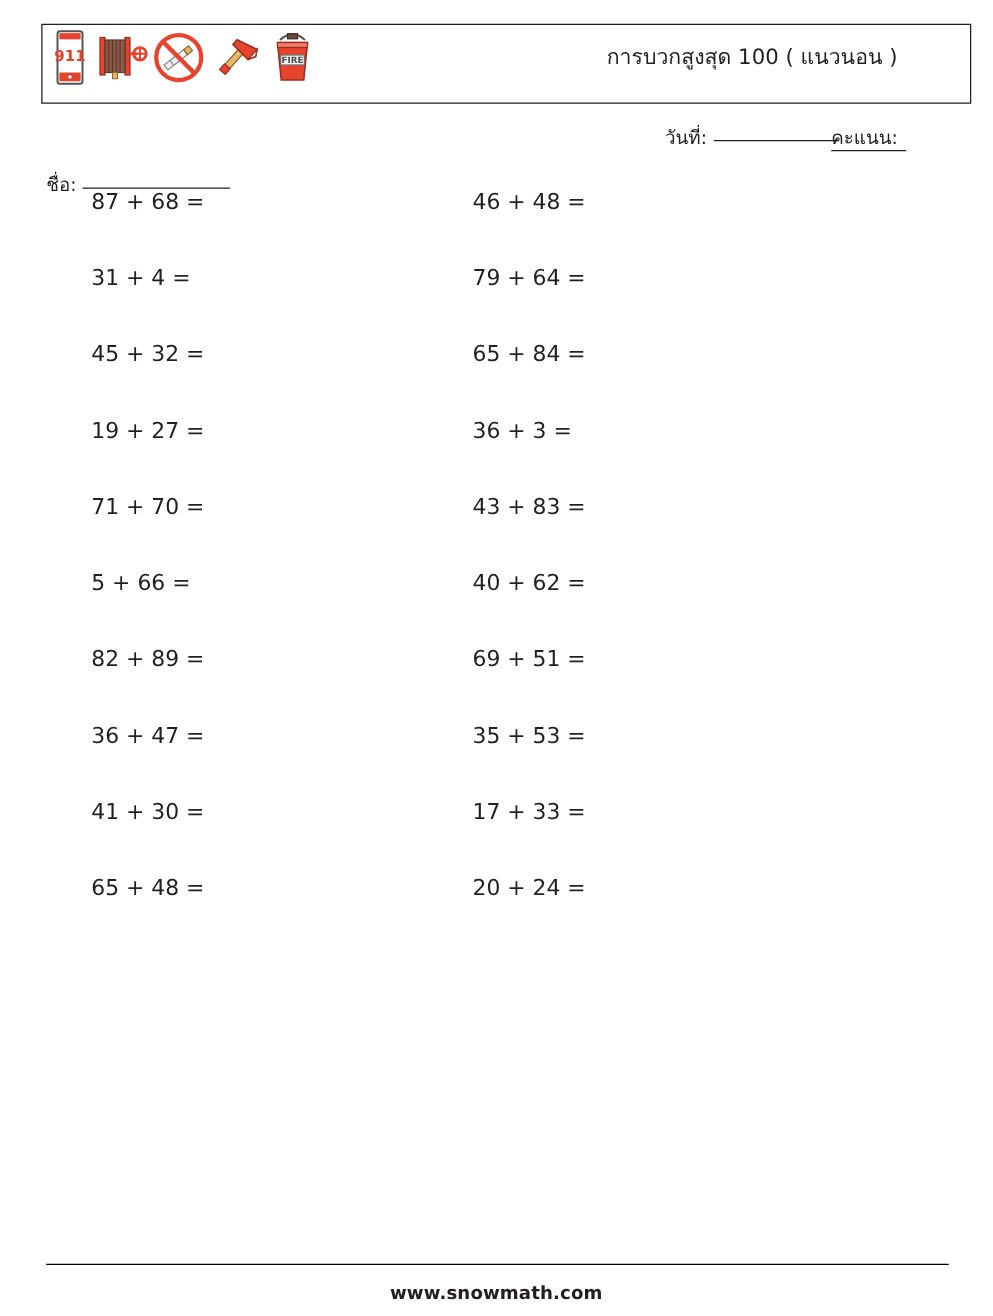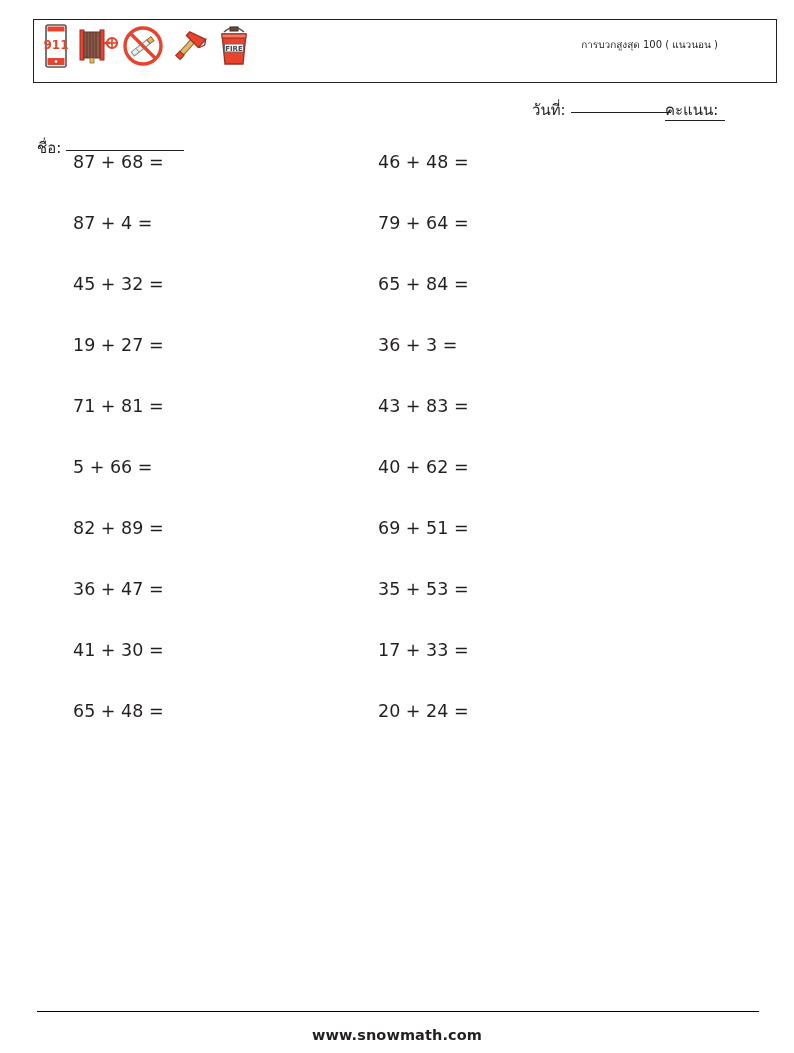--- a/index.html
+++ b/index.html
@@ -39,21 +39,21 @@
   .icon-row svg { display: block; }
 
   .worksheet-title {
     position: absolute;
     right: 58px;
     top: 0;
     height: 48px;
     display: flex;
     align-items: center;
     font-family: "DejaVu Sans", "Liberation Sans", sans-serif;
-    font-size: 10px;
+    font-size: 17px;
     color: #231f20;
     white-space: nowrap;
   }
 
   
   .info-row {
     position: absolute;
     left: 0;
     top: 98px;
     width: 794px;
@@ -215,24 +215,24 @@
   <div class="field field-score">
     <span class="lbl">คะแนน:</span>
     <span class="blank blank-score"></span>
   </div>
 </div>
 
 <div class="problems">
 
   <div class="prob-col col-left">
     <div class="problem">87 + 68 =</div>
-    <div class="problem">87 + 4 =</div>
+    <div class="problem">31 + 4 =</div>
     <div class="problem">45 + 32 =</div>
     <div class="problem">19 + 27 =</div>
-    <div class="problem">71 + 81 =</div>
+    <div class="problem">71 + 70 =</div>
     <div class="problem">5 + 66 =</div>
     <div class="problem">82 + 89 =</div>
     <div class="problem">36 + 47 =</div>
     <div class="problem">41 + 30 =</div>
     <div class="problem">65 + 48 =</div>
   </div>
 
   <div class="prob-col col-right">
     <div class="problem">46 + 48 =</div>
     <div class="problem">79 + 64 =</div>

